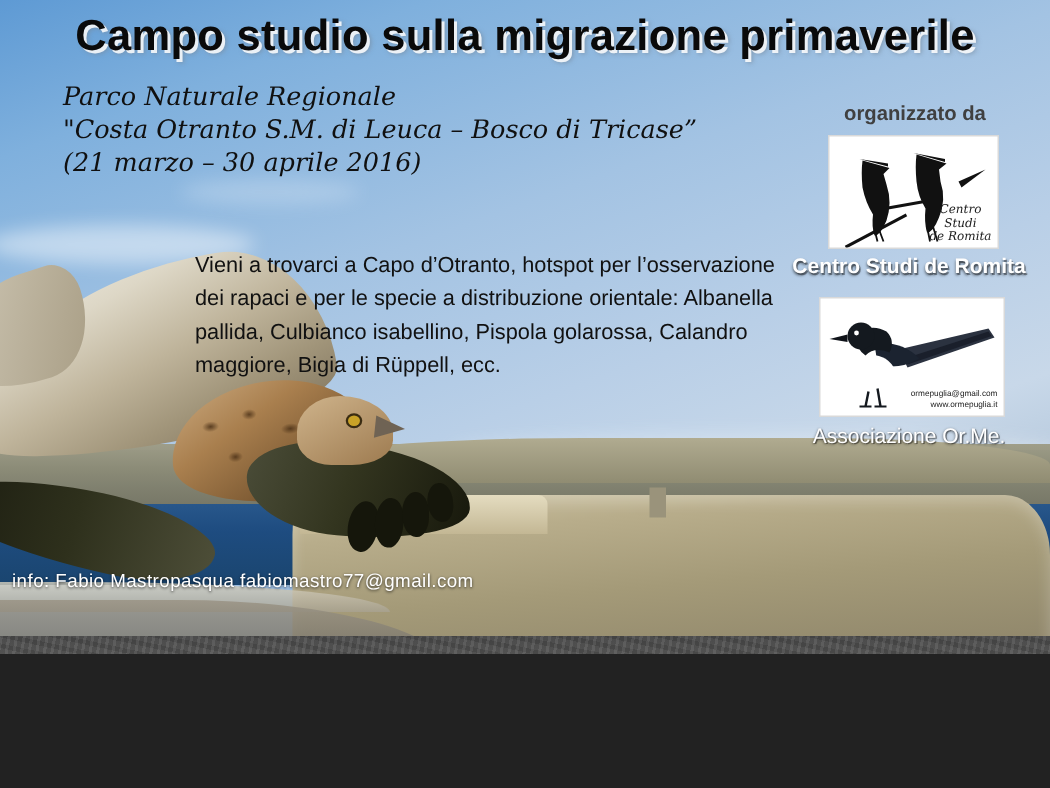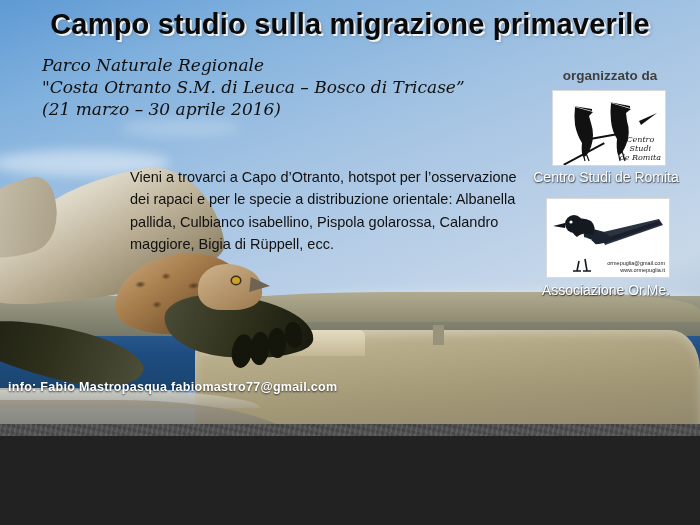--- a/index.html
+++ b/index.html
@@ -162,33 +162,33 @@
     font-family:"DejaVu Serif",serif;font-style:italic;
     font-size:17px;line-height:22px;color:#101010;
   }
   .subtitle div{white-space:nowrap;}
   .body-copy{
     position:absolute;left:130px;top:166px;width:390px;
     font-size:14.5px;line-height:22.3px;color:#111;
   }
   .info-line{
     position:absolute;left:8px;top:380px;
-    font-size:12.5px;font-weight:bold;color:#fff;
+    font-size:12.5px;font-weight:normal;color:#fff;
     text-shadow:0 1px 2px rgba(0,0,0,.75);
     letter-spacing:.3px;
   }
   .org-label{
     position:absolute;left:520px;top:68px;width:180px;text-align:center;
     font-size:13.5px;font-weight:bold;color:#404040;
   }
   .cap{
     position:absolute;width:180px;text-align:center;
     font-size:14px;color:#fff;text-shadow:0 1px 2px rgba(0,0,0,.6),1px 1px 0 rgba(0,0,0,.35);
   }
-  .cap-romita{left:516px;top:169px;}
+  .cap-romita{left:516px;top:169px;font-weight:bold;}
   .cap-orme{left:516px;top:282px;}
   .grid-label{
     position:absolute;left:113px;top:500px;
     font-size:13px;color:#f2f2f2;text-shadow:0 1px 2px rgba(0,0,0,.8);
   }
 
   
   .logo-card{position:absolute;background:#fff;border:1px solid #d9d9d9;overflow:hidden;}
   .romita-card{left:552px;top:90px;width:112px;height:74px;}
   .orme-card{left:546px;top:198px;width:122px;height:78px;}

